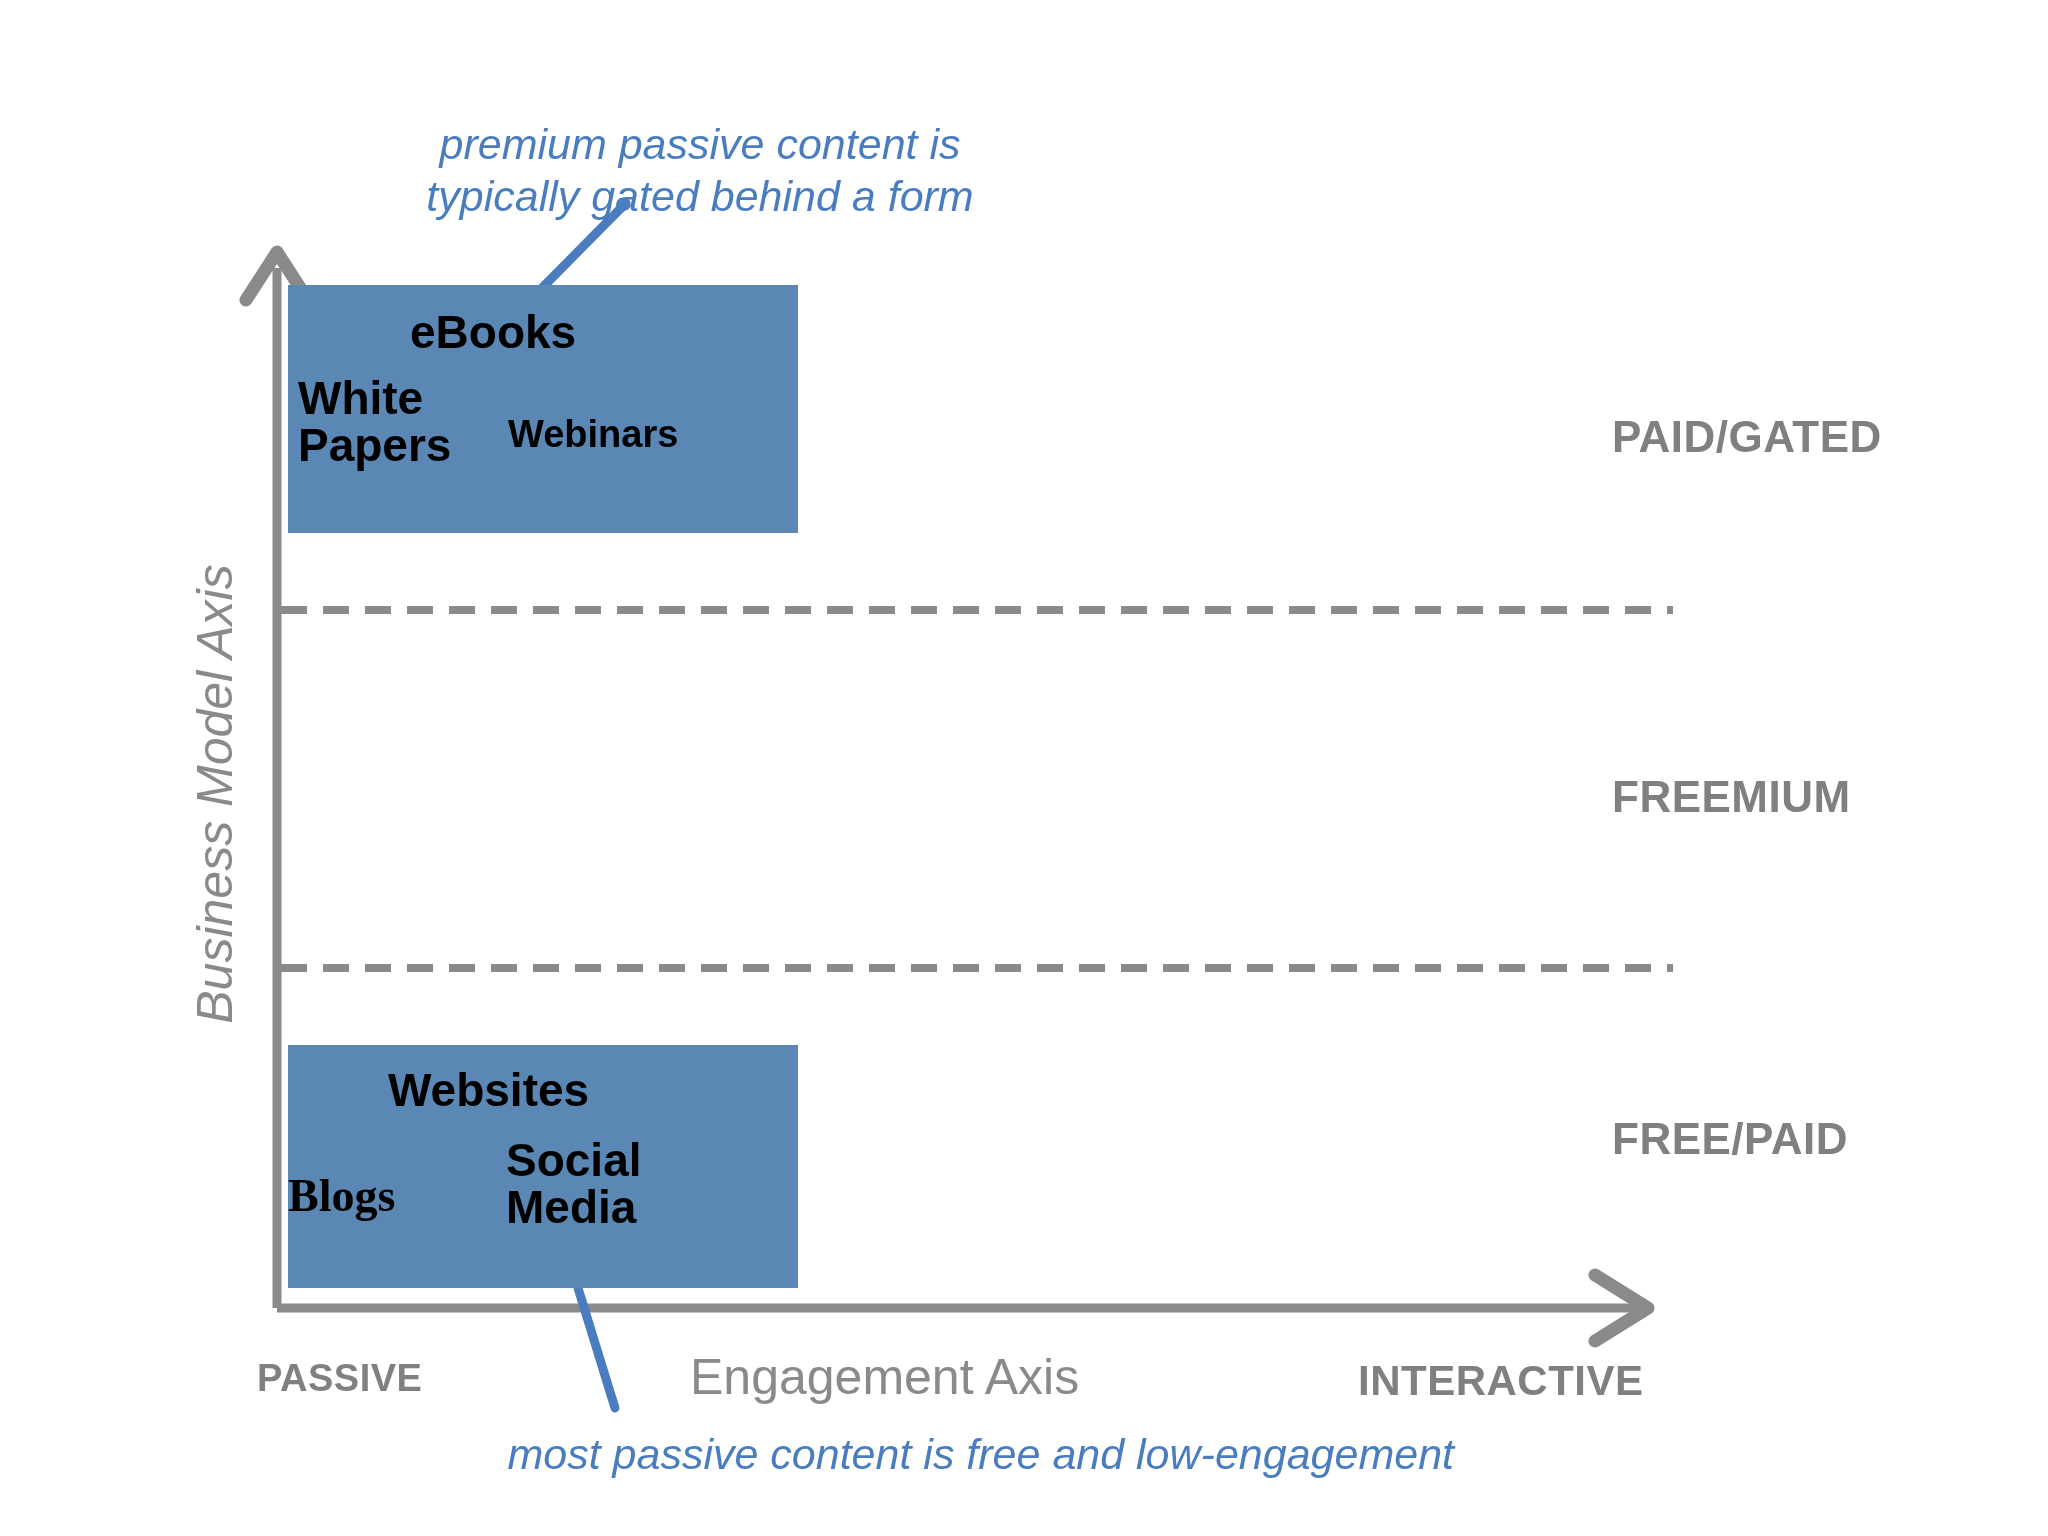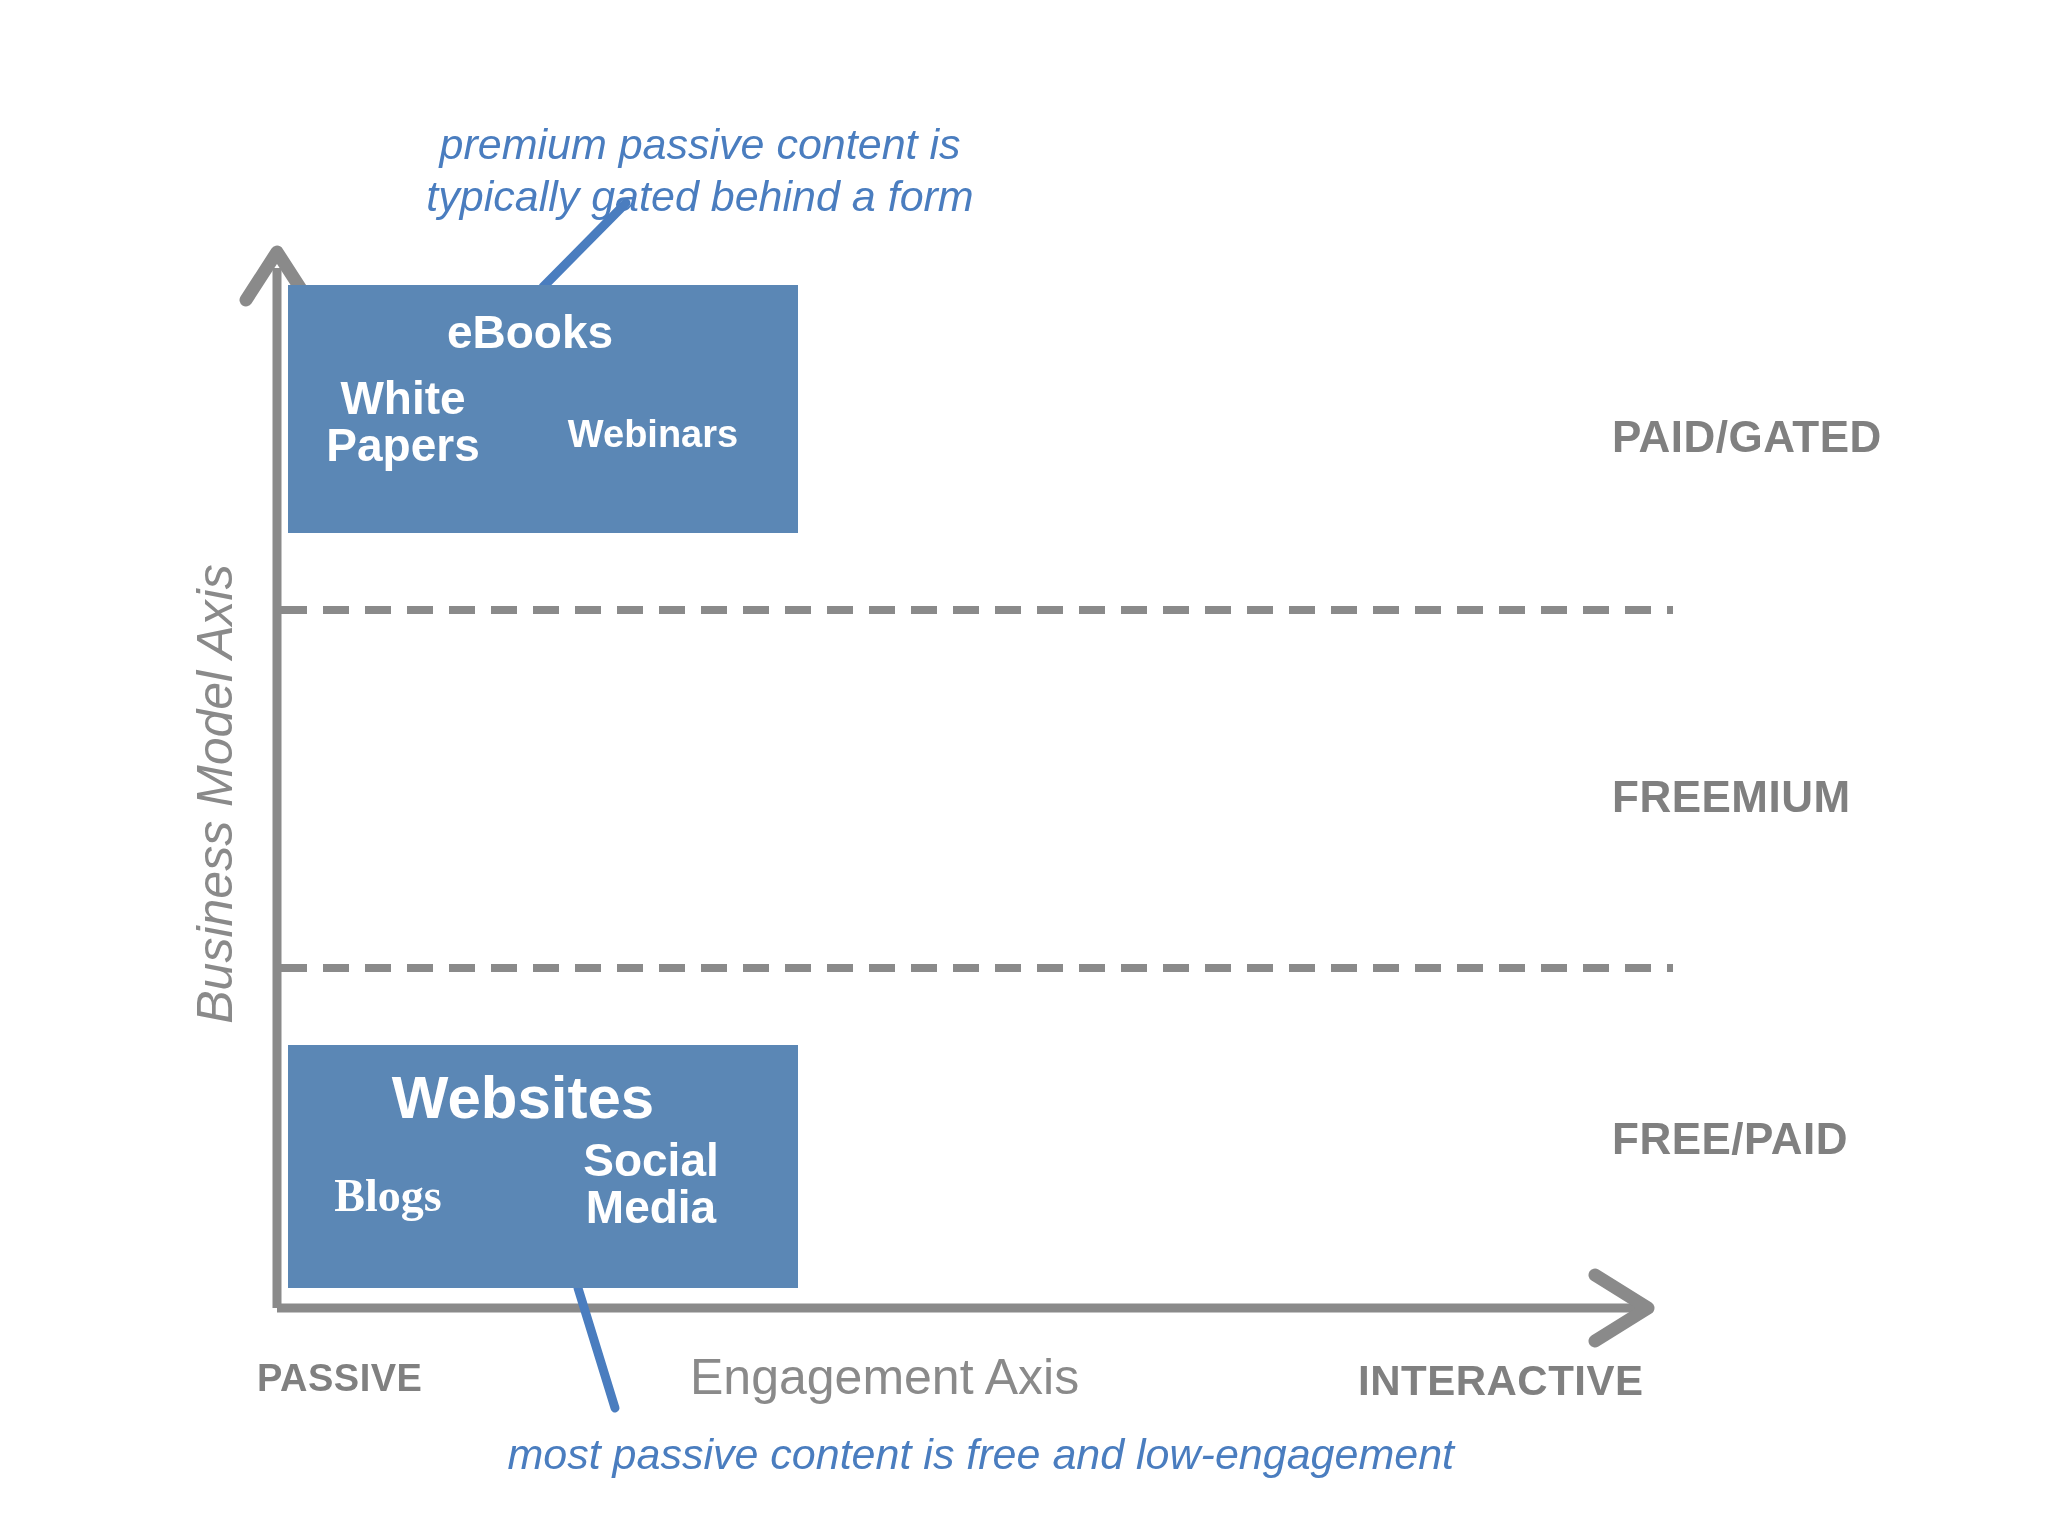--- a/index.html
+++ b/index.html
@@ -40,25 +40,25 @@
     height: 248px;
   }
   #box-free {
     left: 288px;
     top: 1045px;
     width: 510px;
     height: 243px;
   }
   .box-label {
     position: absolute;
-    color: #ffffff;
+    color: #000000;
     font-weight: bold;
     line-height: 1.02;
     white-space: pre-line;
-    text-align: center;
+    text-align: left;
   }
 
   
   #label-ebooks {
     left: 122px;
     top: 24px;
     width: 240px;
     font-size: 46px;
   }
   #label-white-papers {
@@ -72,21 +72,21 @@
     top: 130px;
     width: 290px;
     font-size: 38px;
   }
 
   
   #label-websites {
     left: 100px;
     top: 22px;
     width: 270px;
-    font-size: 60px;
+    font-size: 46px;
   }
   #label-blogs {
     left: 0px;
     top: 128px;
     width: 200px;
     font-size: 46px;
     font-family: Liberation Serif, serif;
   }
   #label-social-media {
     left: 218px;

